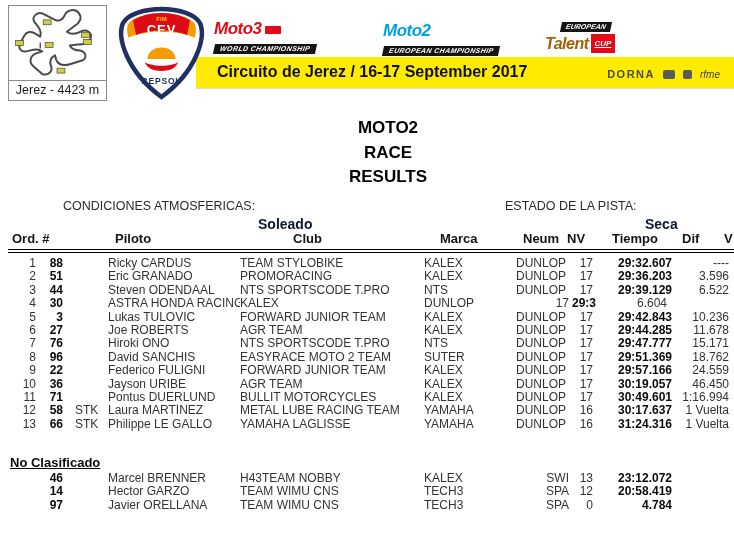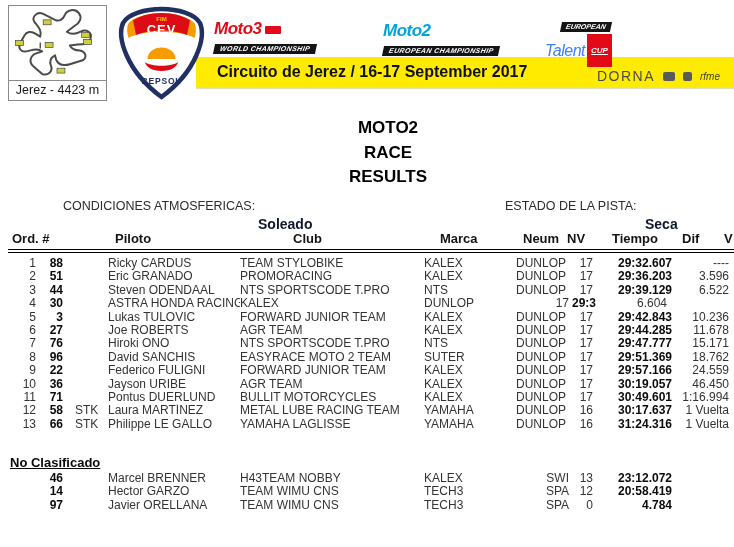--- a/index.html
+++ b/index.html
@@ -8,42 +8,42 @@
 
   
   .track-box{position:absolute;left:8px;top:5px;width:99px;height:96px;border:1px solid #8a8a8a;background:#fff;box-sizing:border-box;}
   .track-box svg{display:block;margin-top:1px;}
   .track-caption{position:absolute;left:0;right:0;bottom:0;height:19px;border-top:1px solid #8a8a8a;font-size:12.5px;color:#1a1a1a;text-align:center;line-height:19px;background:#fff;}
 
   
   .banner{position:absolute;left:196px;top:57px;width:538px;height:31px;background:#FFEB00;border-bottom:1px solid #e0e0c0;}
   .banner-title{position:absolute;left:21px;top:6px;font-size:16px;font-weight:bold;color:#101010;white-space:nowrap;}
   .partners{position:absolute;right:14px;top:11px;display:flex;align-items:center;gap:8px;}
-  .dorna{font-size:14px;font-weight:normal;letter-spacing:1.5px;color:#4c4c4c;}
+  .dorna{font-size:11px;font-weight:bold;letter-spacing:1.5px;color:#4c4c4c;}
   .p-icon{width:12px;height:9px;background:#5a5a5a;border-radius:2px;}
   .p-icon.small{width:9px;}
   .rfme{font-size:10px;font-style:italic;font-weight:normal;color:#3c3c3c;}
 
   
   .cev{position:absolute;left:111px;top:6px;width:101px;height:95px;z-index:3;}
 
   
   .series{position:absolute;top:14px;left:212px;height:44px;width:480px;}
   .moto3{position:absolute;left:2px;top:7px;}
   .moto2{position:absolute;left:171px;top:9px;}
   .talent{position:absolute;left:333px;top:1px;}
   .m-row{display:flex;align-items:flex-start;gap:3px;}
   .m3-name{font-size:17px;font-weight:800;font-style:italic;color:#E20A16;letter-spacing:-0.5px;line-height:16px;}
   .m2-name{font-size:17px;font-weight:800;font-style:italic;color:#00A3DD;letter-spacing:-0.5px;line-height:16px;}
   .m3-badge{width:16px;height:8px;background:#E20A16;border-radius:1px;margin-top:5px;}
   .black-bar{margin-top:0px;background:#141414;color:#fff;font-size:7px;font-style:italic;font-weight:bold;letter-spacing:0.4px;padding:1px 6px 2px;transform:skewX(-12deg);text-align:center;white-space:nowrap;display:inline-block;}
   .t-top{background:#141414;color:#fff;font-size:7px;font-style:italic;font-weight:bold;padding:1px 5px 2px;transform:skewX(-12deg);display:inline-block;margin-left:16px;}
   .t-row{display:flex;align-items:center;gap:2px;margin-top:1px;}
-  .t-name{font-size:16px;font-weight:400;font-style:italic;color:#3b82f6;letter-spacing:-0.5px;}
-  .t-cup{background:#E20A16;color:#fff;font-size:8px;font-weight:bold;font-style:italic;padding:12px 4px;text-decoration:underline;}
+  .t-name{font-size:16px;font-weight:700;font-style:italic;color:#a16207;letter-spacing:-0.5px;}
+  .t-cup{background:#E20A16;color:#fff;font-size:8px;font-weight:bold;font-style:italic;padding:5px 4px;text-decoration:underline;}
 
   
   .title-block{position:absolute;left:55px;top:116px;width:666px;text-align:center;font-size:17px;font-weight:bold;color:#000;line-height:24.5px;}
 
   
   .cond{position:absolute;top:199px;font-size:12.5px;color:#2b2b2b;white-space:nowrap;}
   .cond.val{font-weight:bold;font-size:14px;color:#0f172a;top:216px;}
   #cond-w-label{left:63px;}
   #cond-w-value{left:258px;}
   #cond-t-label{left:505px;}

